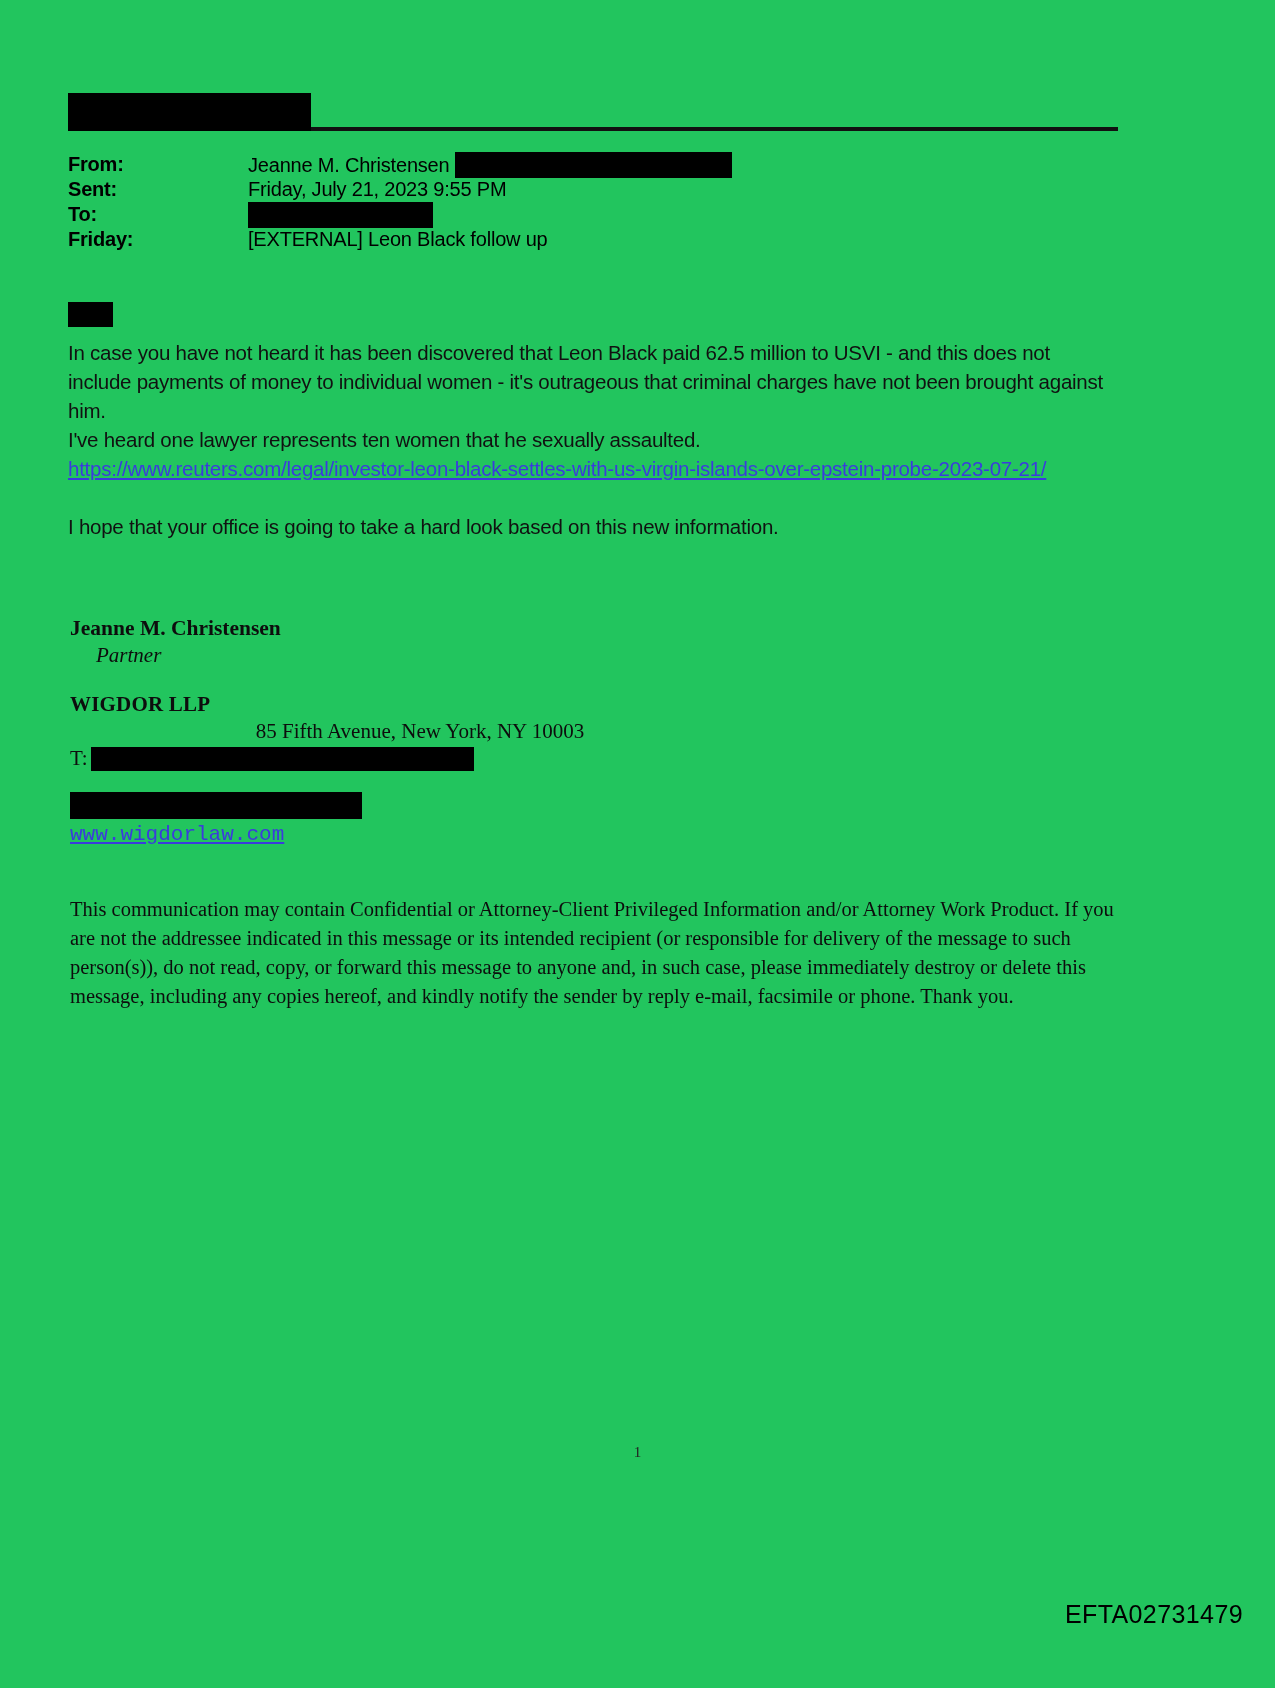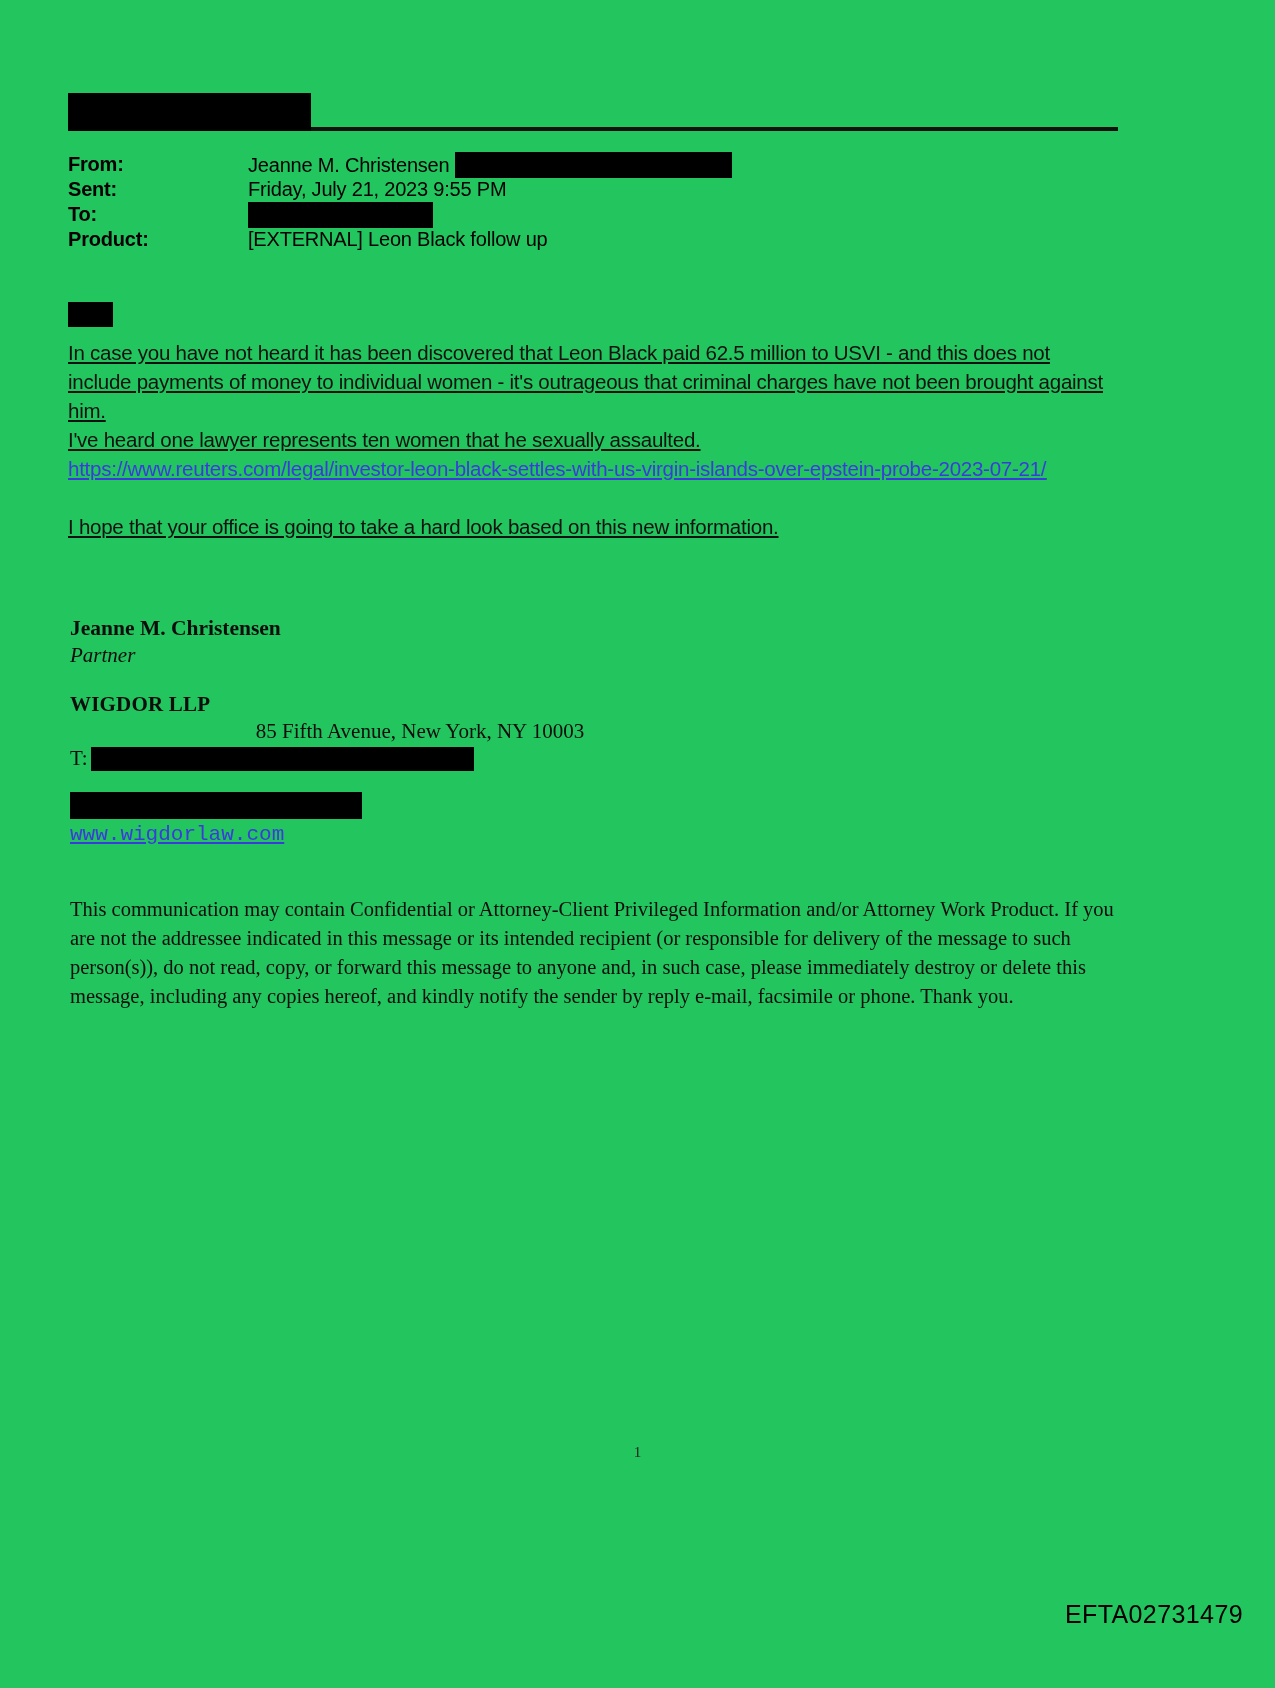--- a/index.html
+++ b/index.html
@@ -101,21 +101,20 @@
     margin-bottom: 11px;
   }
   .body-text {
     font-size: 20.5px;
     line-height: 29px;
     letter-spacing: -0.25px;
     color: #111111;
   }
   .body-text p {
     margin: 0;
-    text-decoration: underline;
   }
   .link {
     color: #3b3bdd;
     text-decoration: underline;
     word-break: break-all;
   }
   .spacer-line { height: 29px; }
 
   
   .signature {
@@ -128,20 +127,21 @@
     line-height: 27px;
     color: #0d0d0d;
   }
   .sig-name {
     font-weight: bold;
     font-size: 21.5px;
   }
   .sig-title {
     font-style: italic;
     font-size: 21px;
+    margin-left: 26px;
   }
   .sig-gap { height: 22px; }
   .sig-firm {
     font-weight: bold;
     font-size: 21px;
     letter-spacing: 0.2px;
   }
   .sig-address { font-size: 21px; text-align: center; }
   .sig-phone {
     display: flex;
@@ -229,21 +229,21 @@
     </div>
 
     <div class="hdr-row">
       <div class="hdr-label">To:</div>
       <div class="hdr-value">
         <span class="redaction red-to"></span>
       </div>
     </div>
 
     <div class="hdr-row">
-      <div class="hdr-label">Product:</div>
+      <div class="hdr-label">Friday:</div>
       <div class="hdr-value">[EXTERNAL] Leon Black follow up</div>
     </div>
 
   </div>
 
   <div class="body-wrap">
     <div class="red-greeting"></div>
     <div class="body-text">
       <p>In case you have not heard it has been discovered that Leon Black paid 62.5 million to USVI - and this does not include payments of money to individual women - it's outrageous that criminal charges have not been brought against him.</p>
       <p>I've heard one lawyer represents ten women that he sexually assaulted.</p>

